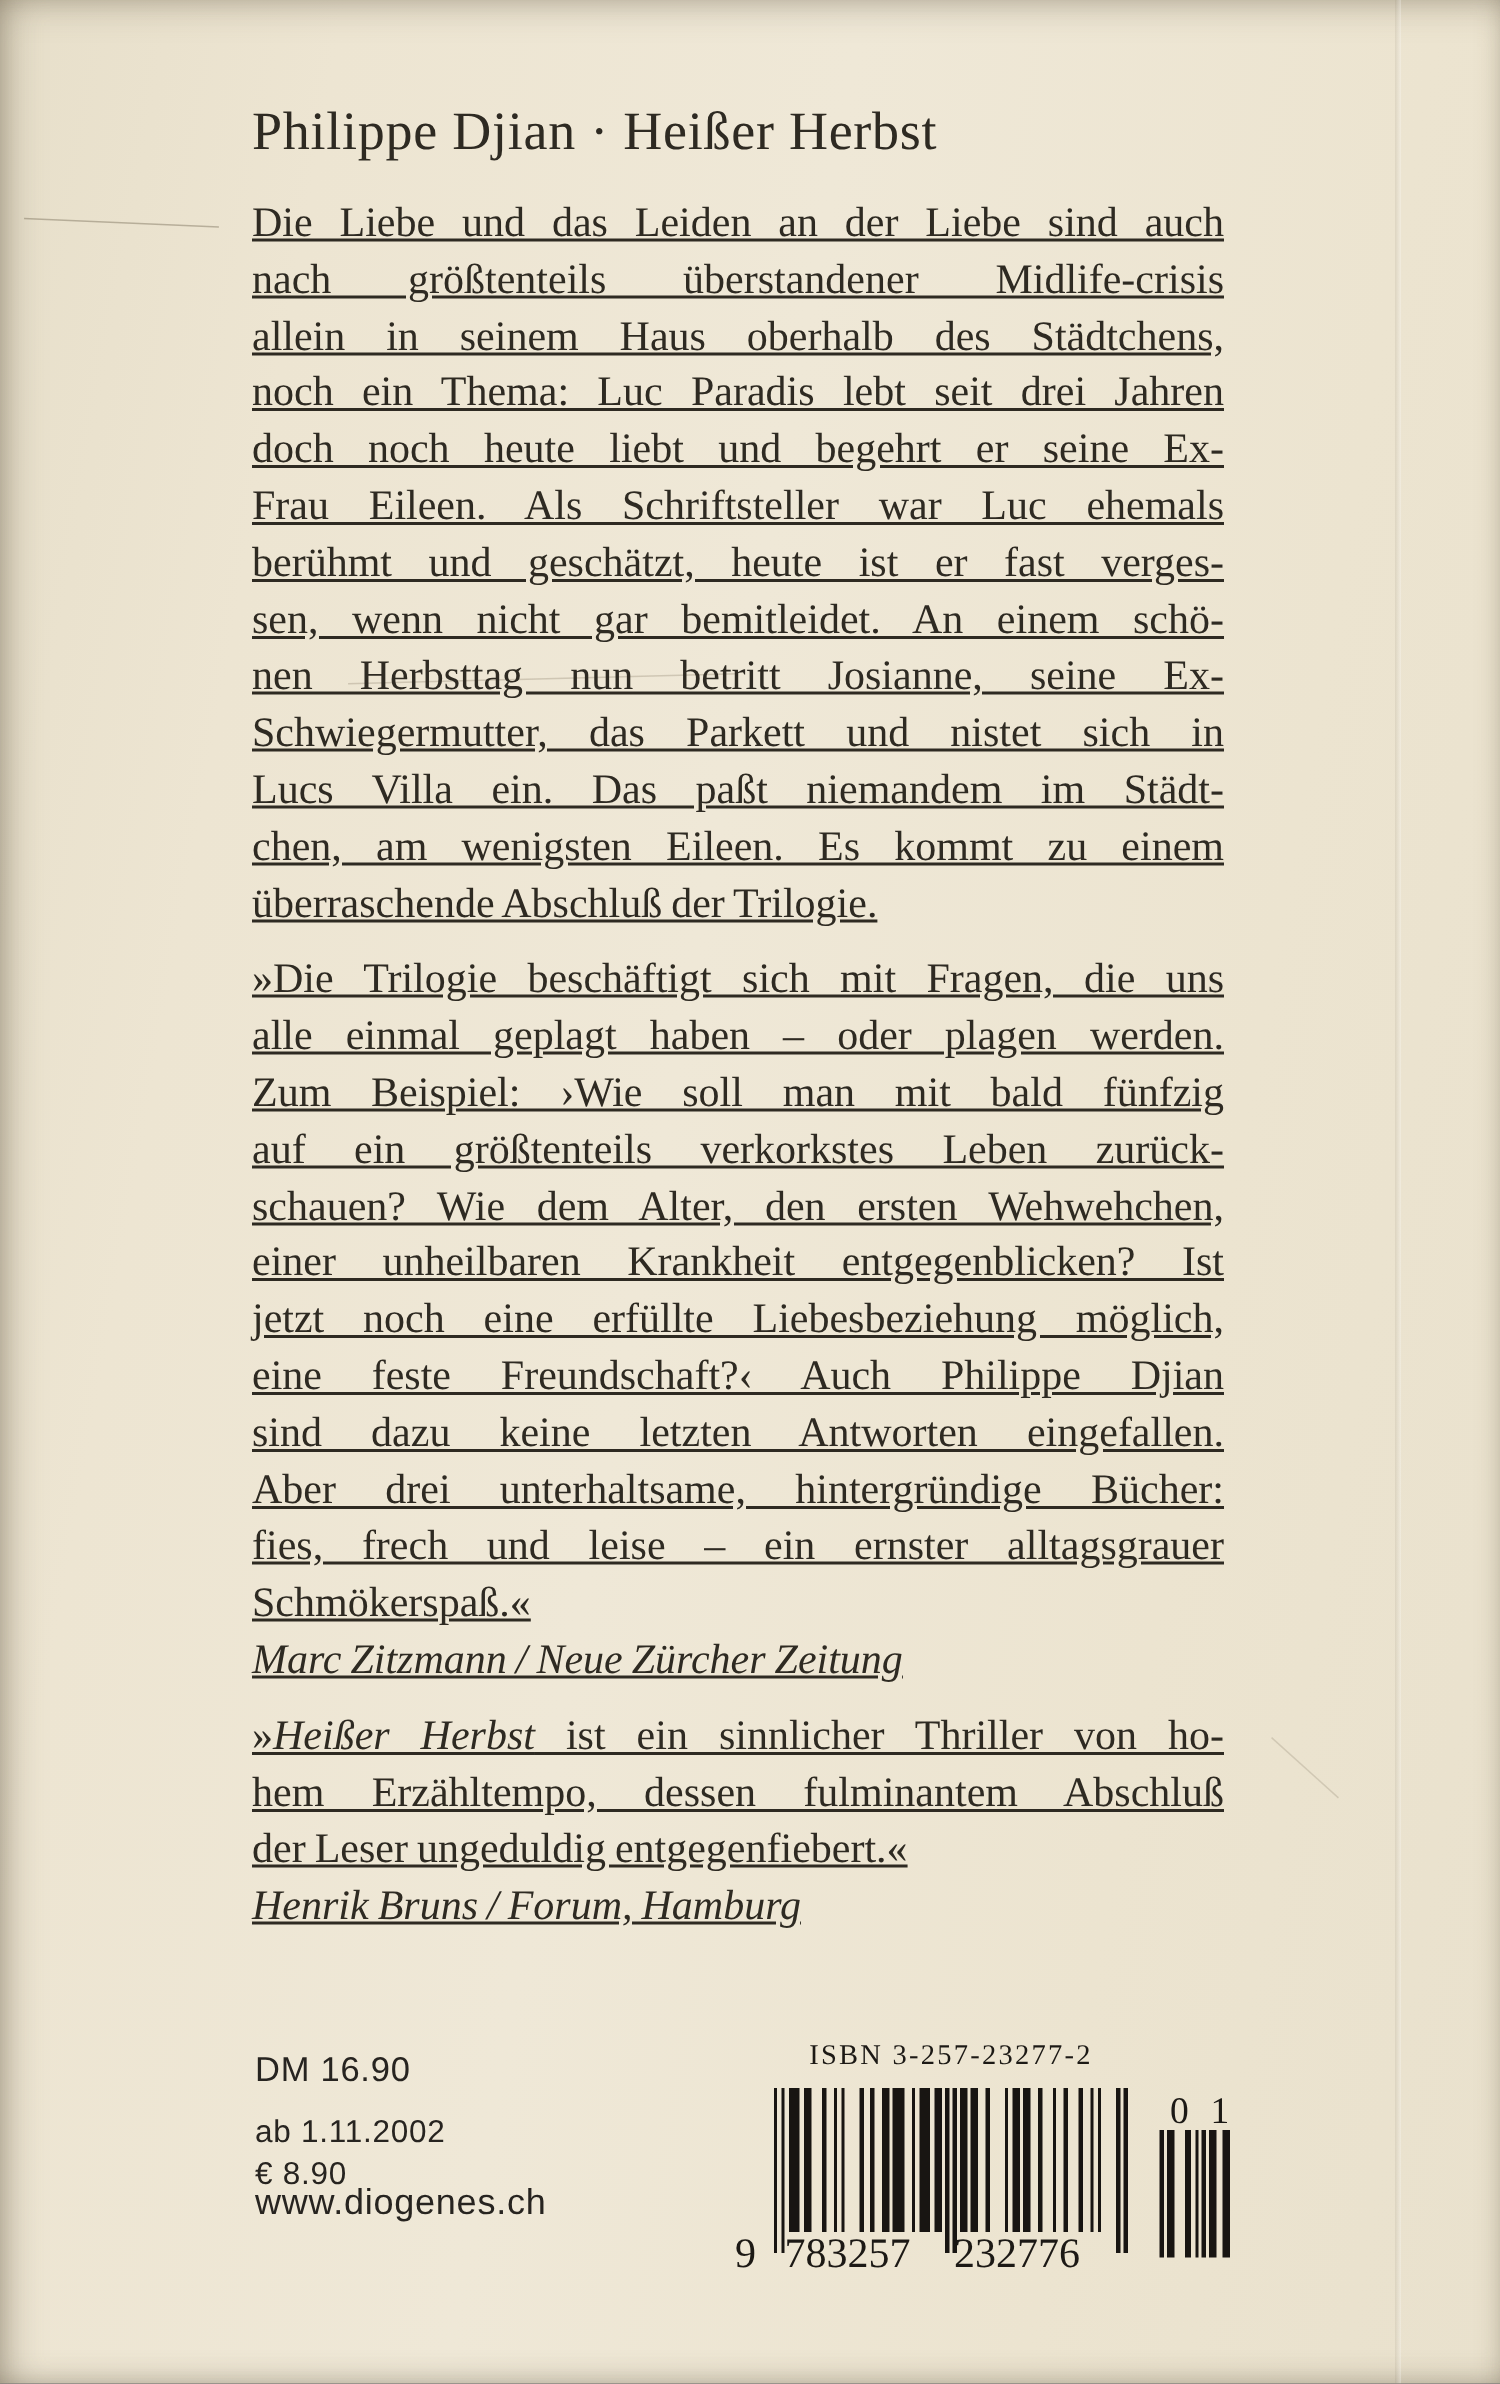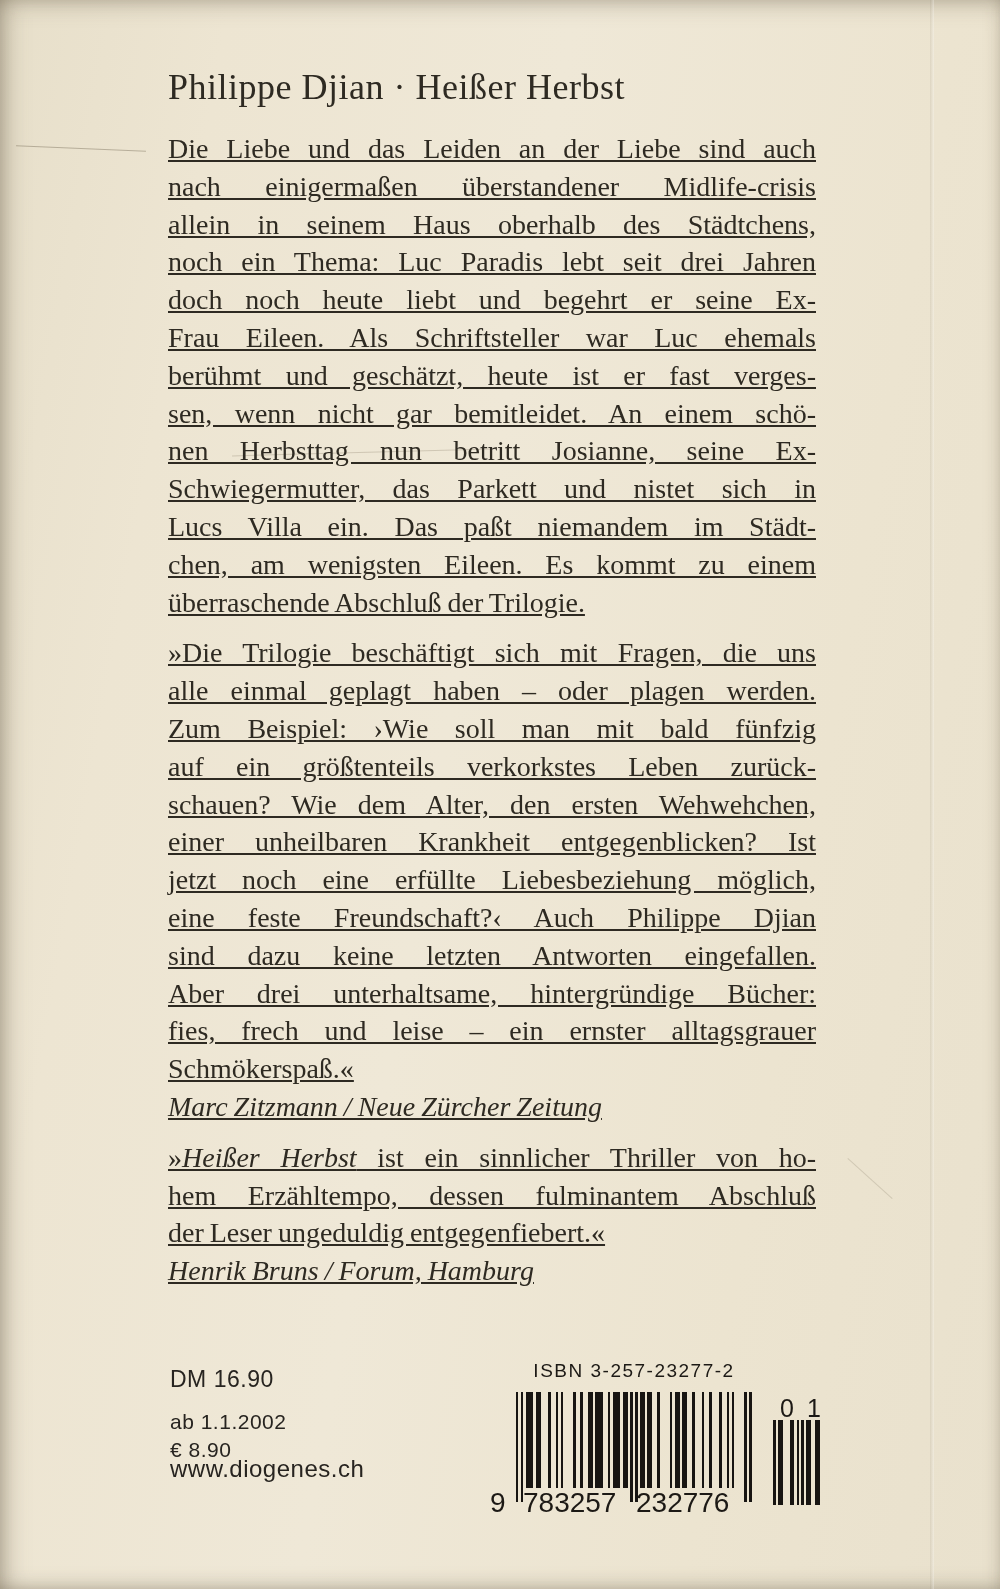--- a/index.html
+++ b/index.html
@@ -45,21 +45,21 @@
   .footer-item {
     position: absolute;
     font-family: Liberation Sans, sans-serif;
     color: #272420;
   }
   .f-dm   { left: 170px; top: 1366px; font-size: 23px; letter-spacing: 0.5px; }
   .f-note { left: 170px; top: 1410px; font-size: 21px; letter-spacing: 0.5px; }
   .f-eur  { left: 170px; top: 1438px; font-size: 21px; letter-spacing: 0.5px; }
   .f-web  { left: 170px; top: 1455px; font-size: 24px; letter-spacing: 0.5px; }
 
-  .mono { font-family: Liberation Sans, sans-serif; color: #1c1915; }
+  .mono { font-family: Liberation Serif, serif; color: #1c1915; }
   .f-isbn {
     left: 516px; top: 1360px; width: 236px;
     font-size: 19px; letter-spacing: 1.5px; text-align: center; white-space: nowrap;
   }
   .bc { position: absolute; }
   .bc-main  { left: 516px; top: 1392px; width: 236px; height: 110px; }
   .bc-addon { left: 771px; top: 1420px; width: 49px;  height: 85px; }
   .bar { position: absolute; top: 0; background: #181512; }
   .bc-digit { position: absolute; font-size: 28px; letter-spacing: 0; white-space: nowrap; }
   .bc-d9 { left: 490px; top: 1487px; }
@@ -75,21 +75,21 @@
 <div class="cover">
   <div class="crease"></div>
   <div class="scratch s1"></div>
   <div class="scratch s2"></div>
   <div class="scratch s3"></div>
 
   <div class="text-col">
     <h1 class="title">Philippe Djian · Heißer Herbst</h1>
     <div class="para" id="blurb">
         <div class="line"><span>Die Liebe und das Leiden an der Liebe sind auch</span></div>
-        <div class="line"><span>nach einigermaßen überstandener Midlife-crisis</span></div>
+        <div class="line"><span>nach größtenteils überstandener Midlife-crisis</span></div>
         <div class="line"><span>allein in seinem Haus oberhalb des Städtchens,</span></div>
         <div class="line"><span>noch ein Thema: Luc Paradis lebt seit drei Jahren</span></div>
         <div class="line"><span>doch noch heute liebt und begehrt er seine Ex-</span></div>
         <div class="line"><span>Frau Eileen. Als Schriftsteller war Luc ehemals</span></div>
         <div class="line"><span>berühmt und geschätzt, heute ist er fast verges-</span></div>
         <div class="line"><span>sen, wenn nicht gar bemitleidet. An einem schö-</span></div>
         <div class="line"><span>nen Herbsttag nun betritt Josianne, seine Ex-</span></div>
         <div class="line"><span>Schwiegermutter, das Parkett und nistet sich in</span></div>
         <div class="line"><span>Lucs Villa ein. Das paßt niemandem im Städt-</span></div>
         <div class="line"><span>chen, am wenigsten Eileen. Es kommt zu einem</span></div>
@@ -112,21 +112,21 @@
       </div>
     <div class="para" id="review-1">
         <div class="line"><span>»</span><span class="it">Heißer Herbst</span><span> ist ein sinnlicher Thriller von ho-</span></div>
         <div class="line"><span>hem Erzähltempo, dessen fulminantem Abschluß</span></div>
         <div class="line last"><span>der Leser ungeduldig entgegenfiebert.«</span></div>
         <div class="line last attr">Henrik Bruns / Forum, Hamburg</div>
       </div>
   </div>
 
   <div class="footer-item f-dm">DM 16.90</div>
-  <div class="footer-item f-note">ab 1.1.2002</div>
+  <div class="footer-item f-note">ab 1.11.2002</div>
   <div class="footer-item f-eur">€ 8.90</div>
   <div class="footer-item f-web">www.diogenes.ch</div>
 
   <div class="footer-item mono f-isbn">ISBN 3-257-23277-2</div>
   <div class="bc bc-main" id="bc-main">
       <div class="bar" style="left: 0px; width: 2.48px; height: 110px;"></div>
       <div class="bar" style="left: 4.96px; width: 2.48px; height: 110px;"></div>
       <div class="bar" style="left: 9.92px; width: 7.44px; height: 96px;"></div>
       <div class="bar" style="left: 19.84px; width: 4.96px; height: 96px;"></div>
       <div class="bar" style="left: 32.24px; width: 2.48px; height: 96px;"></div>

